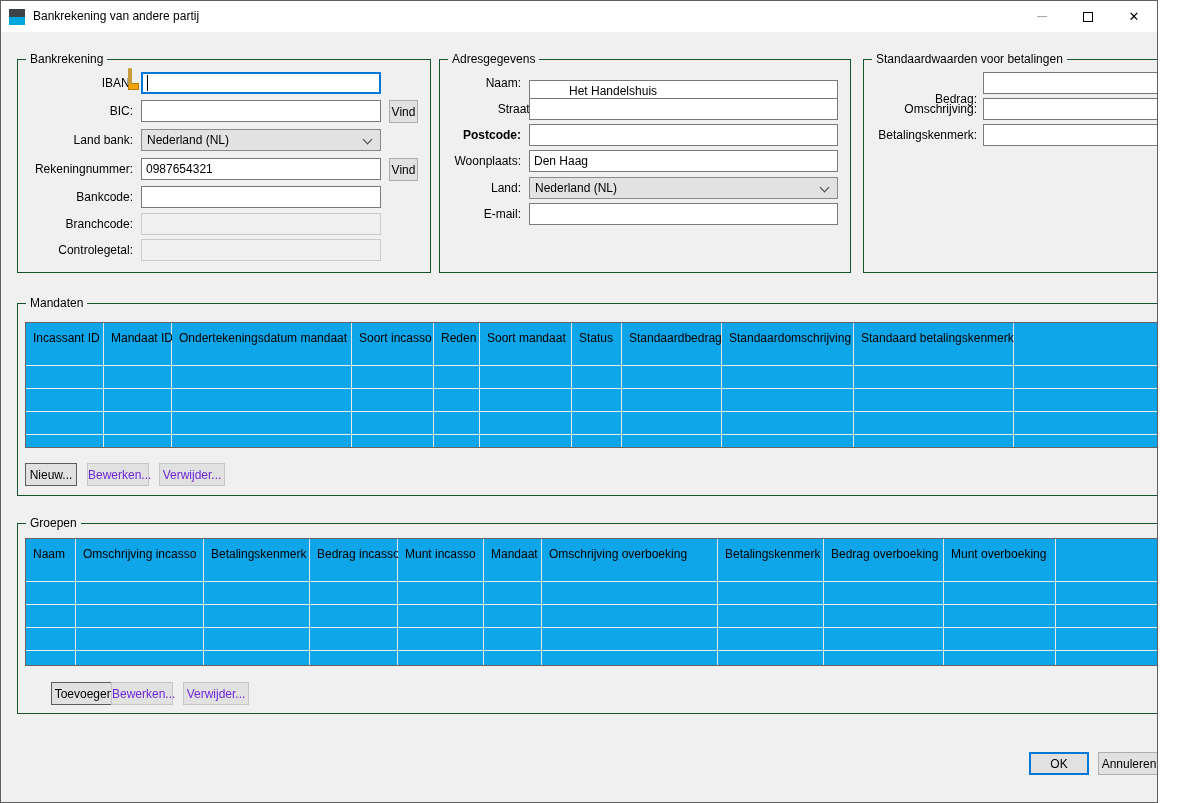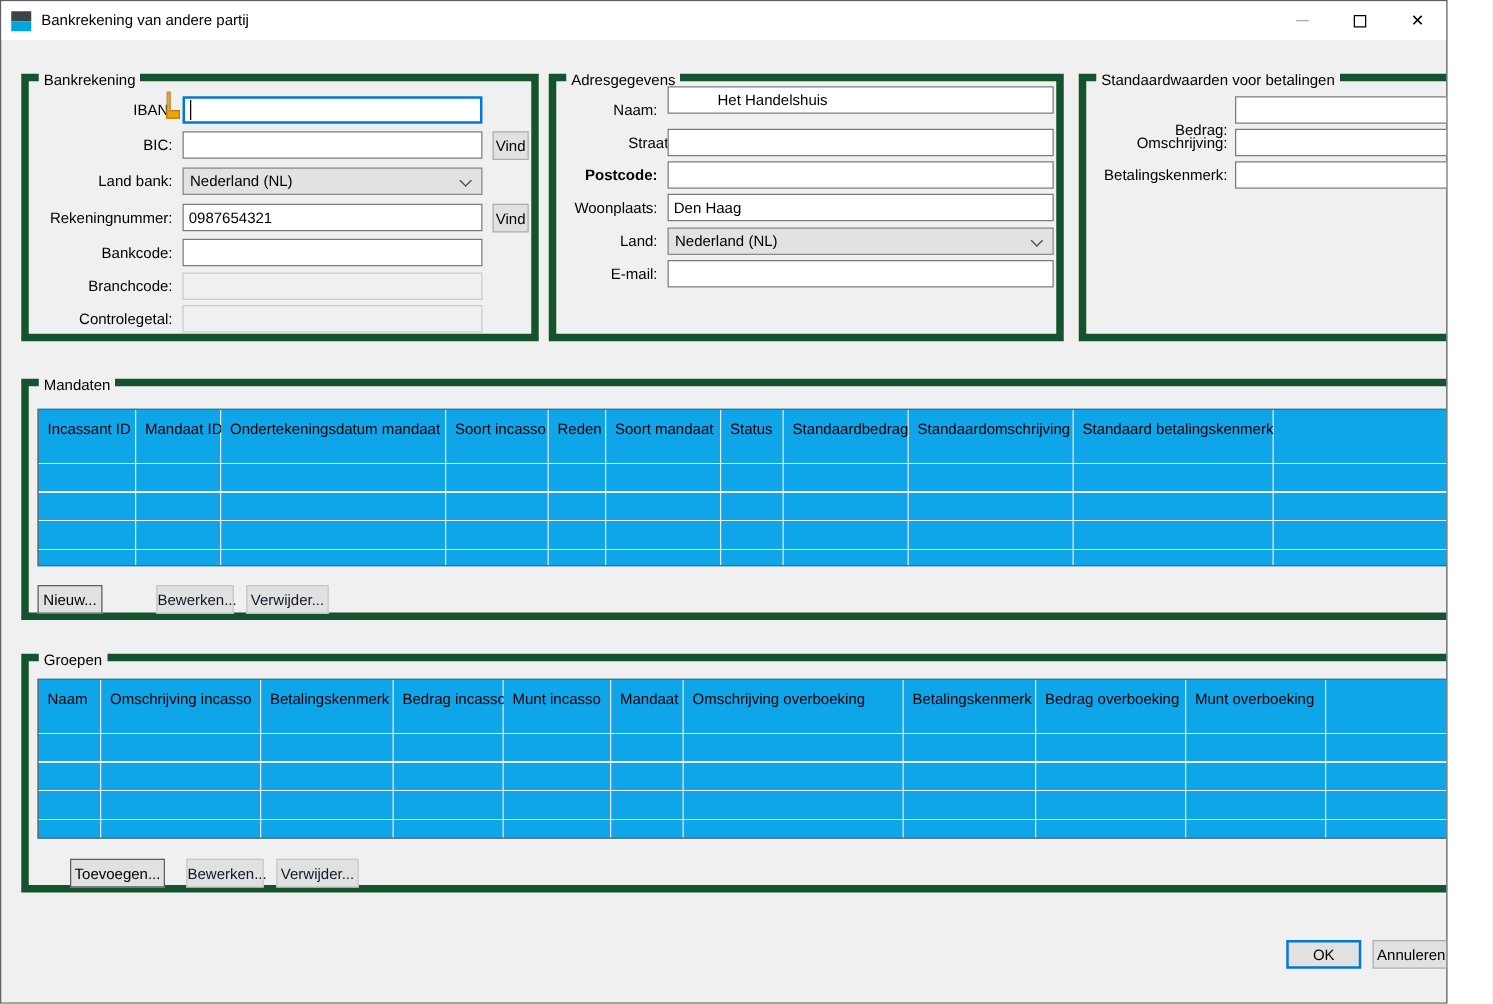--- a/index.html
+++ b/index.html
@@ -16,21 +16,21 @@
   .app-icon .half-bot { height:8px; background:#00a7dc; }
   .title-text { position:absolute; left:32px; top:0; line-height:31px; white-space:nowrap; }
   .win-btn { position:absolute; top:0; width:46px; height:31px; display:flex;
              align-items:center; justify-content:center; background:transparent; border:none; }
   .btn-min { right:92px; } .btn-max { right:46px; } .btn-close { right:0; }
   .min-glyph { width:10px; height:1px; background:#a8a8a8; }
   .max-glyph { width:10px; height:10px; border:1px solid #000; }
   .close-glyph { font-size:13px; line-height:1; color:#000; }
 
   
-  .group { position:absolute; border:6px solid #14532d; }
+  .group { position:absolute; border:1px solid #14532d; }
   .group-label { position:absolute; top:-8px; left:8px; padding:0 4px; background:#f0f0f0;
                  line-height:15px; white-space:nowrap; }
 
   
   .row-label { position:absolute; height:22px; line-height:22px; text-align:right; white-space:nowrap; }
   .tb { position:absolute; height:22px; border:1px solid #7a7a7a; background:#fff;
         padding:0 4px; font:inherit; }
   .tb:disabled { border-color:#cbcbcb; background:#f0f0f0; color:#6d6d6d; }
   .tb.focused { border:2px solid #0078d7; padding:0 3px; }
   .combo { position:absolute; height:22px; background:#e2e2e2; border:1px solid #8a8a8a;
@@ -40,21 +40,21 @@
   .warn { position:absolute; width:11px; height:12px; }
   .warn .shackle { width:7px; height:6px; border:2px solid #c99b3f; border-bottom:none;
                    border-radius:4px 4px 0 0; margin:0 auto; }
   .warn .lockbody { width:11px; height:7px; background:#f0a30a; border:1px solid #b77c08; margin-top:-1px; }
   .caret { position:absolute; width:1px; height:16px; background:#000; }
 
   
   .btn { position:absolute; height:23px; background:#e1e1e1; border:1px solid #adadad;
          font:inherit; text-align:center; color:#000; }
   .btn.strong { border-color:#5e5e5e; }
-  .btn:disabled { color:#0f172a; border-color:#c6c6c6;margin-left:33px; }
+  .btn:disabled { color:#6d28d9; border-color:#c6c6c6; }
   .btn-ok { border:2px solid #0078d7; }
 
   
   .lv { position:absolute; background:#0ea5e9; border:1px solid #646464; }
   .lv .cols { position:absolute; left:0; top:0; right:0; bottom:0; display:grid;
               grid-template-columns:var(--cols); }
   .lv .col { border-right:1px solid #e6e6e6; }
   .lv .col:last-child { border-right:none; }
   .lv .hlines { position:absolute; left:0; right:0; top:42px; bottom:0;
                 background:repeating-linear-gradient(to bottom, #ededed 0 1px, transparent 1px 23px); }
@@ -116,21 +116,21 @@
     <input class="tb" disabled="" style="left: 123px; top: 153px; width: 240px;" value="">
 
     <div class="row-label" style="left:1px; top:179px; width:114px;">Controlegetal:</div>
     <input class="tb" disabled="" style="left: 123px; top: 179px; width: 240px;" value="">
   </div>
 
   <div class="group" style="left:438px; top:58px; width:412px; height:214px;">
     <span class="group-label">Adresgegevens</span>
 
     <div class="row-label" style="left:1px; top:12px; width:80px;padding-left:27px;">Naam:</div>
-    <input class="tb" style="left: 89px; top: 4px; width: 309px; padding-left: 39px;" value="Het Handelshuis">
+    <input class="tb" style="left: 89px; top: 20px; width: 309px; padding-left: 39px;" value="Het Handelshuis">
 
     <div class="row-label" style="left:1px; top:38px; width:80px;margin-left:12px;">Straat:</div>
     <input class="tb" style="left: 89px; top: 38px; width: 309px;" value="">
 
     <div class="row-label" style="left:1px; top:64px; width:80px;font-weight:bold;">Postcode:</div>
     <input class="tb" style="left: 89px; top: 64px; width: 309px;" value="">
 
     <div class="row-label" style="left:1px; top:90px; width:80px;">Woonplaats:</div>
     <input class="tb" style="left: 89px; top: 90px; width: 309px;" value="Den Haag">
 

